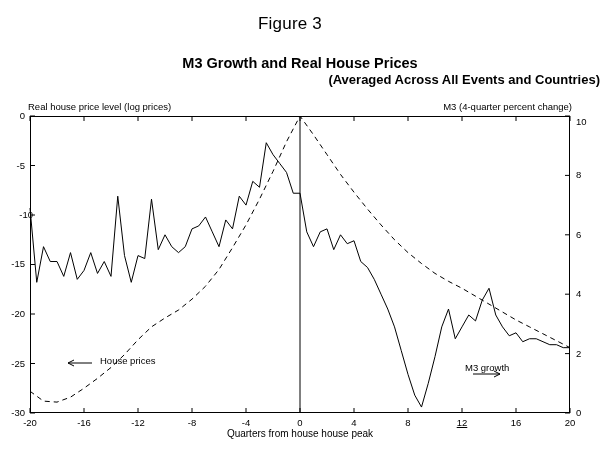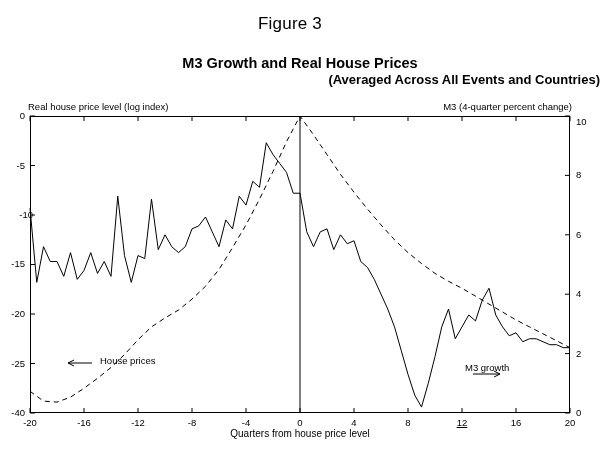--- a/index.html
+++ b/index.html
@@ -101,21 +101,21 @@
 </style>
 </head>
 <body>
 
 <div id="page">
 
   <div class="fig-label">Figure 3</div>
   <div class="title-1">M3 Growth and Real House Prices</div>
   <div class="title-2">(Averaged Across All Events and Countries)</div>
 
-  <div class="axis-note note-left">Real house price level (log index)</div>
+  <div class="axis-note note-left">Real house price level (log prices)</div>
   <div class="axis-note note-right">M3 (4-quarter percent change)</div>
 
   <div class="plot-wrap">
     <div class="frame"></div>
     <svg class="chart" id="chart-svg" viewBox="0 0 540 297" preserveAspectRatio="none">
         <line x1="0" y1="297" x2="0" y2="292" stroke="#000" stroke-width="1"></line>
         <line x1="0" y1="0" x2="0" y2="5" stroke="#000" stroke-width="1"></line>
         <line x1="54" y1="297" x2="54" y2="292" stroke="#000" stroke-width="1"></line>
         <line x1="54" y1="0" x2="54" y2="5" stroke="#000" stroke-width="1"></line>
         <line x1="108" y1="297" x2="108" y2="292" stroke="#000" stroke-width="1"></line>
@@ -150,32 +150,32 @@
         <line x1="540" y1="237.6" x2="535" y2="237.6" stroke="#000" stroke-width="1"></line>
         <line x1="540" y1="297" x2="535" y2="297" stroke="#000" stroke-width="1"></line>
         <line x1="270" y1="0" x2="270" y2="297" stroke="#000" stroke-width="1"></line>
         <polyline points="0.00,92.07 6.75,166.32 13.50,130.68 20.25,145.53 27.00,145.53 33.75,160.38 40.50,136.62 47.25,163.35 54.00,154.44 60.75,136.62 67.50,157.41 74.25,145.53 81.00,160.38 87.75,80.19 94.50,139.59 101.25,166.32 108.00,139.59 114.75,142.56 121.50,83.16 128.25,133.65 135.00,118.80 141.75,130.68 148.50,136.62 155.25,130.68 162.00,112.86 168.75,109.89 175.50,100.98 182.25,115.83 189.00,130.68 195.75,103.95 202.50,112.86 209.25,80.19 216.00,89.10 222.75,65.34 229.50,71.28 236.25,26.73 243.00,38.61 249.75,47.52 256.50,56.43 263.25,77.22 270.00,77.22 276.75,115.83 283.50,130.68 290.25,115.83 297.00,112.86 303.75,133.65 310.50,118.80 317.25,127.71 324.00,124.74 330.75,145.53 337.50,151.47 344.25,163.35 351.00,178.20 357.75,193.05 364.50,210.87 371.25,234.63 378.00,258.39 384.75,279.18 391.50,291.06 398.25,267.30 405.00,240.57 411.75,210.87 418.50,193.05 425.25,222.75 432.00,210.87 438.75,198.99 445.50,204.93 452.25,184.14 459.00,172.26 465.75,198.99 472.50,210.87 479.25,219.78 486.00,216.81 492.75,225.72 499.50,222.75 506.25,222.75 513.00,225.72 519.75,228.69 526.50,228.69 533.25,231.66 540.00,231.66" fill="none" stroke="#000" stroke-width="1"></polyline>
         <polyline points="0.00,275.22 13.50,285.12 27.00,286.11 40.50,281.16 54.00,272.25 67.50,262.35 81.00,251.46 94.50,238.59 108.00,223.74 121.50,210.87 135.00,201.96 148.50,194.04 162.00,183.15 175.50,170.28 189.00,153.45 202.50,131.67 216.00,108.90 229.50,83.16 243.00,55.44 256.50,25.74 270.00,0.00 283.50,18.81 297.00,38.61 310.50,58.41 324.00,76.23 337.50,93.06 351.00,108.90 364.50,123.75 378.00,136.62 391.50,147.51 405.00,157.41 418.50,165.33 432.00,172.26 445.50,180.18 459.00,188.10 472.50,196.02 486.00,203.94 499.50,210.87 513.00,217.80 526.50,224.73 540.00,231.66" fill="none" stroke="#000" stroke-width="1" stroke-dasharray="5,4"></polyline>
         <path d="M 62 247 L 38 247 M 44 244 L 38 247 L 44 250" stroke="#000" fill="none" stroke-width="1"></path>
         <path d="M 443 258 L 470 258 M 464 255 L 470 258 L 464 261" stroke="#000" fill="none" stroke-width="1"></path>
       </svg>
   </div>
 
-  <div class="xaxis-title">Quarters from house price level</div>
+  <div class="xaxis-title">Quarters from house house peak</div>
 
   <div class="series-label lbl-house">House prices</div>
   <div class="series-label lbl-m3">M3 growth</div>
 
 <div class="ytick-left" style="left: 0px; width: 25px; top: 110px;">0</div>
     <div class="ytick-left" style="left: 0px; width: 25px; top: 159.5px;">-5</div>
     <div class="ytick-left" style="left: 8px; width: 25px; top: 209px;">-10</div>
     <div class="ytick-left" style="left: 0px; width: 25px; top: 258px;">-15</div>
     <div class="ytick-left" style="left: 0px; width: 25px; top: 308px;">-20</div>
     <div class="ytick-left" style="left: 0px; width: 25px; top: 357.5px;">-25</div>
-    <div class="ytick-left" style="left: 0px; width: 25px; top: 407px;">-40</div>
+    <div class="ytick-left" style="left: 0px; width: 25px; top: 407px;">-30</div>
     <div class="ytick-right" style="left: 576px; top: 116px;">10</div>
     <div class="ytick-right" style="left: 576px; top: 169.4px;">8</div>
     <div class="ytick-right" style="left: 576px; top: 228.8px;">6</div>
     <div class="ytick-right" style="left: 576px; top: 288.2px;">4</div>
     <div class="ytick-right" style="left: 576px; top: 347.6px;">2</div>
     <div class="ytick-right" style="left: 576px; top: 407px;">0</div>
     <div class="xtick" style="left: 15px; width: 30px; top: 417px;">-20</div>
     <div class="xtick" style="left: 69px; width: 30px; top: 417px;">-16</div>
     <div class="xtick" style="left: 123px; width: 30px; top: 417px;">-12</div>
     <div class="xtick" style="left: 177px; width: 30px; top: 417px;">-8</div>

